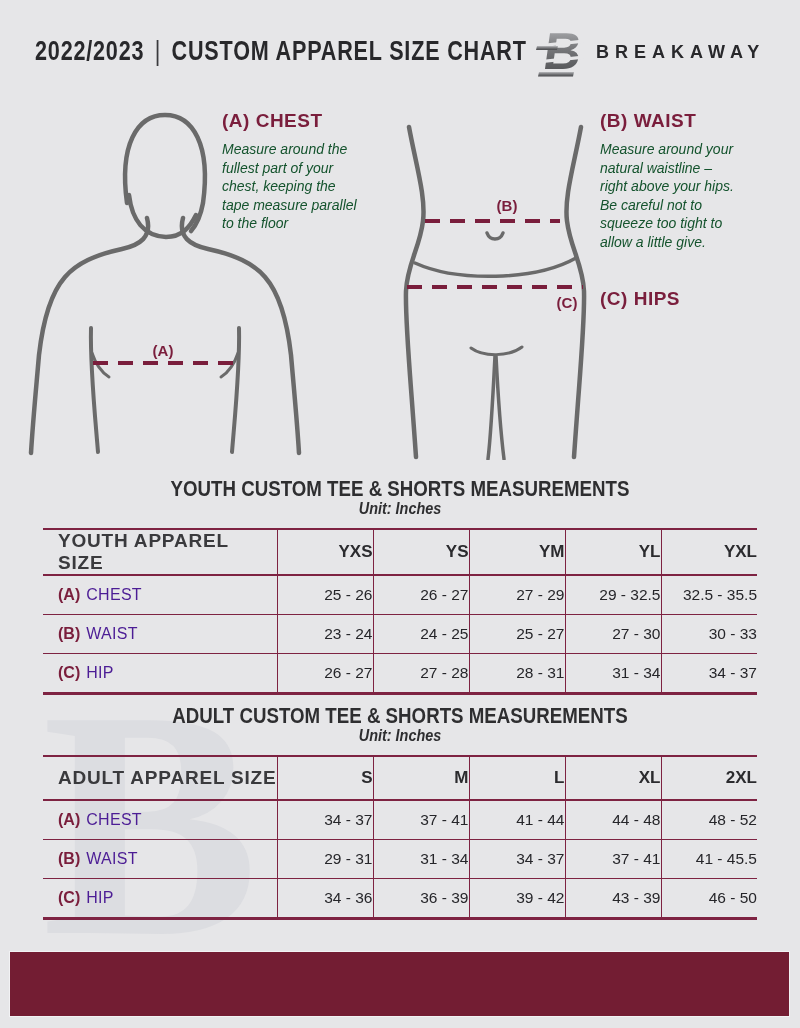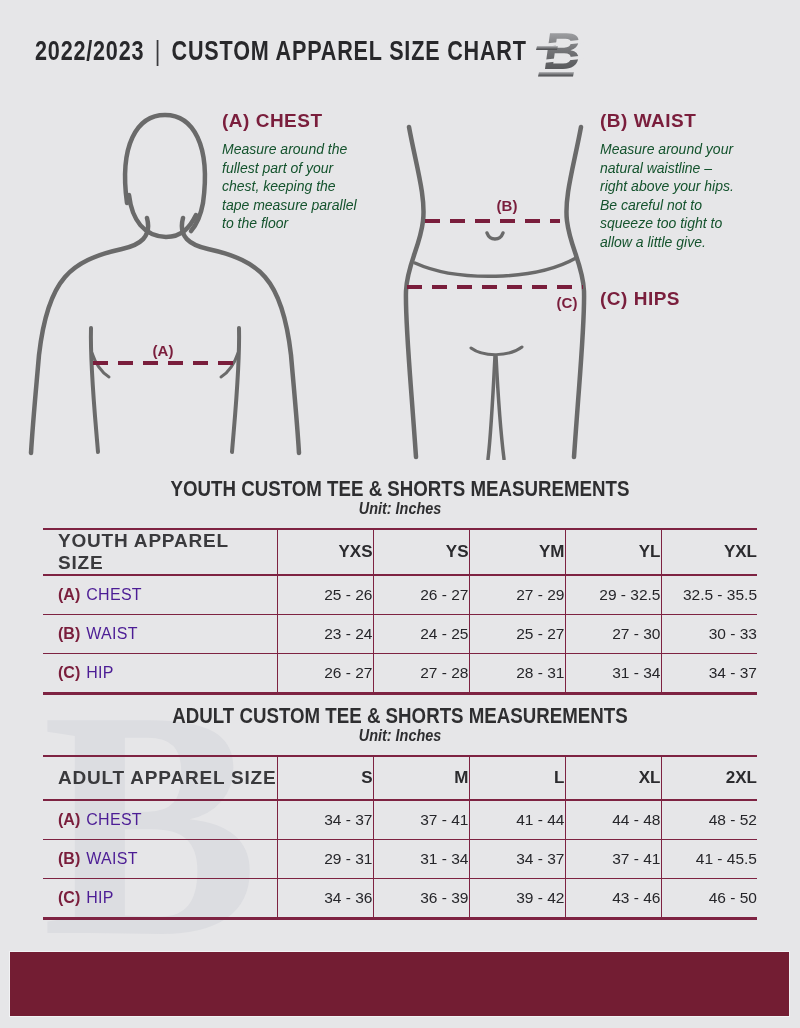--- a/index.html
+++ b/index.html
@@ -75,20 +75,21 @@
         <stop offset="0.45" stop-color="#77787b"></stop>
         <stop offset="1" stop-color="#48494c"></stop>
       </linearGradient>
     </defs>
     <text x="12" y="47" font-family="Liberation Sans, sans-serif" font-size="52" font-weight="bold" fill="url(#metal)" transform="skewX(-8)">B</text>
     <rect x="-2" y="20" width="54" height="3.2" fill="#e6e6e8" transform="rotate(-6 25 21)"></rect>
     <rect x="-2" y="36" width="54" height="3.2" fill="#e6e6e8" transform="rotate(-6 25 37)"></rect>
     <path d="M1 24 L22 24 L21 28 L0 28 Z" fill="url(#metal)"></path>
     <path d="M3 50 L38 50 L37 54.5 L2 54.5 Z" fill="url(#metal)"></path>
   </svg>
+  <div class="brand-text">BREAKAWAY</div>
 
   <svg id="fig-upper" class="fig" width="280" height="355" viewBox="0 0 280 355">
     <g fill="none" stroke="#6a6a6a" stroke-width="4.5" stroke-linecap="round">
       <path d="M 102 98 C 94 40 112 10 140 10 C 168 10 186 40 178 98 C 176 109 172 119 166 126"></path>
       <path d="M 104 90 C 107 115 119 131 141 132 C 157 132 165 122 171 110"></path>
       <path d="M 122 113 C 127 132 115 140 97 144 C 70 150 52 158 40 172 C 26 188 18 215 14 250 C 11 285 8 315 6 348"></path>
       <path d="M 158 113 C 153 132 165 140 183 144 C 210 150 228 158 240 172 C 254 188 262 215 266 250 C 269 285 272 315 274 348"></path>
       <path d="M 66 223 C 65 262 70 310 73 347" stroke-width="4"></path>
       <path d="M 67 248 C 71 260 76 267 84 272" stroke-width="3"></path>
       <path d="M 214 223 C 215 262 210 310 207 347" stroke-width="4"></path>
@@ -230,21 +231,21 @@
         <td>37 - 41</td>
         <td>41 - 45.5</td>
       </tr>
       <tr>
         <td>
           <span class="pfx">(C)</span><span class="rowlabel">HIP</span>
         </td>
         <td>34 - 36</td>
         <td>36 - 39</td>
         <td>39 - 42</td>
-        <td>43 - 46</td>
+        <td>43 - 39</td>
         <td>46 - 50</td>
       </tr>
     </tbody>
   </table>
 
   <div class="footer-bar"></div>
 
 </div>
 
 </body></html>

